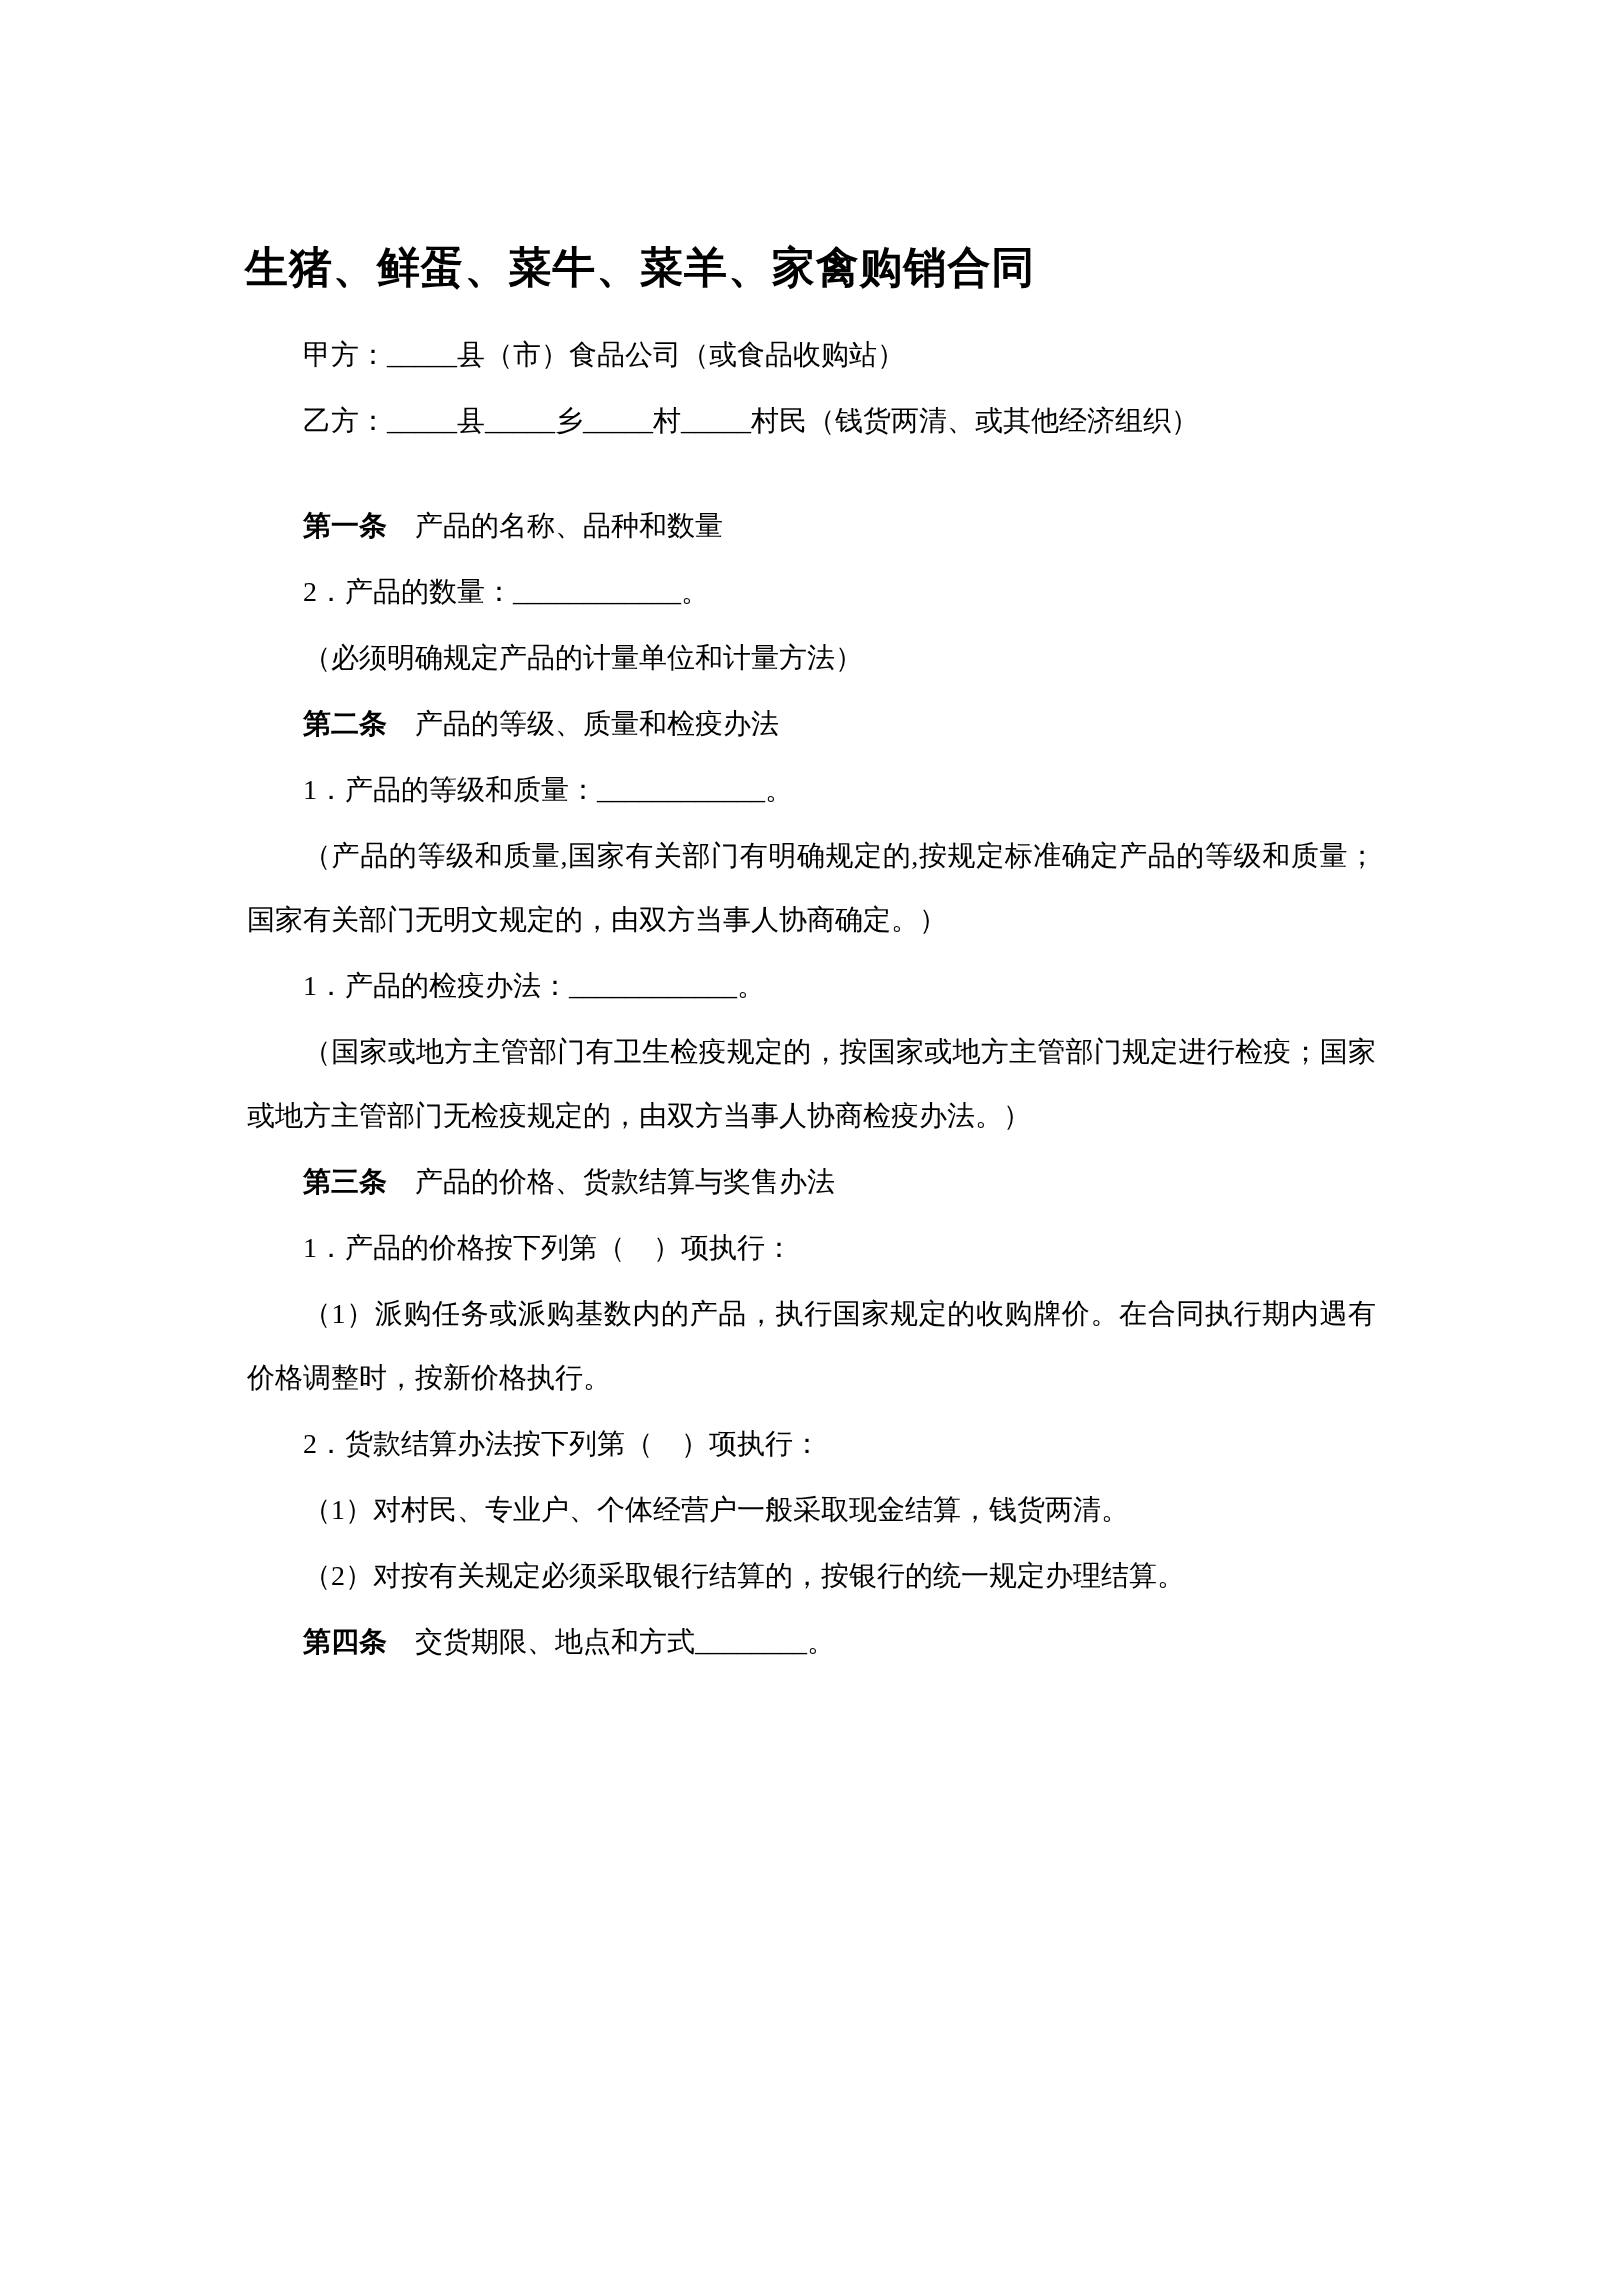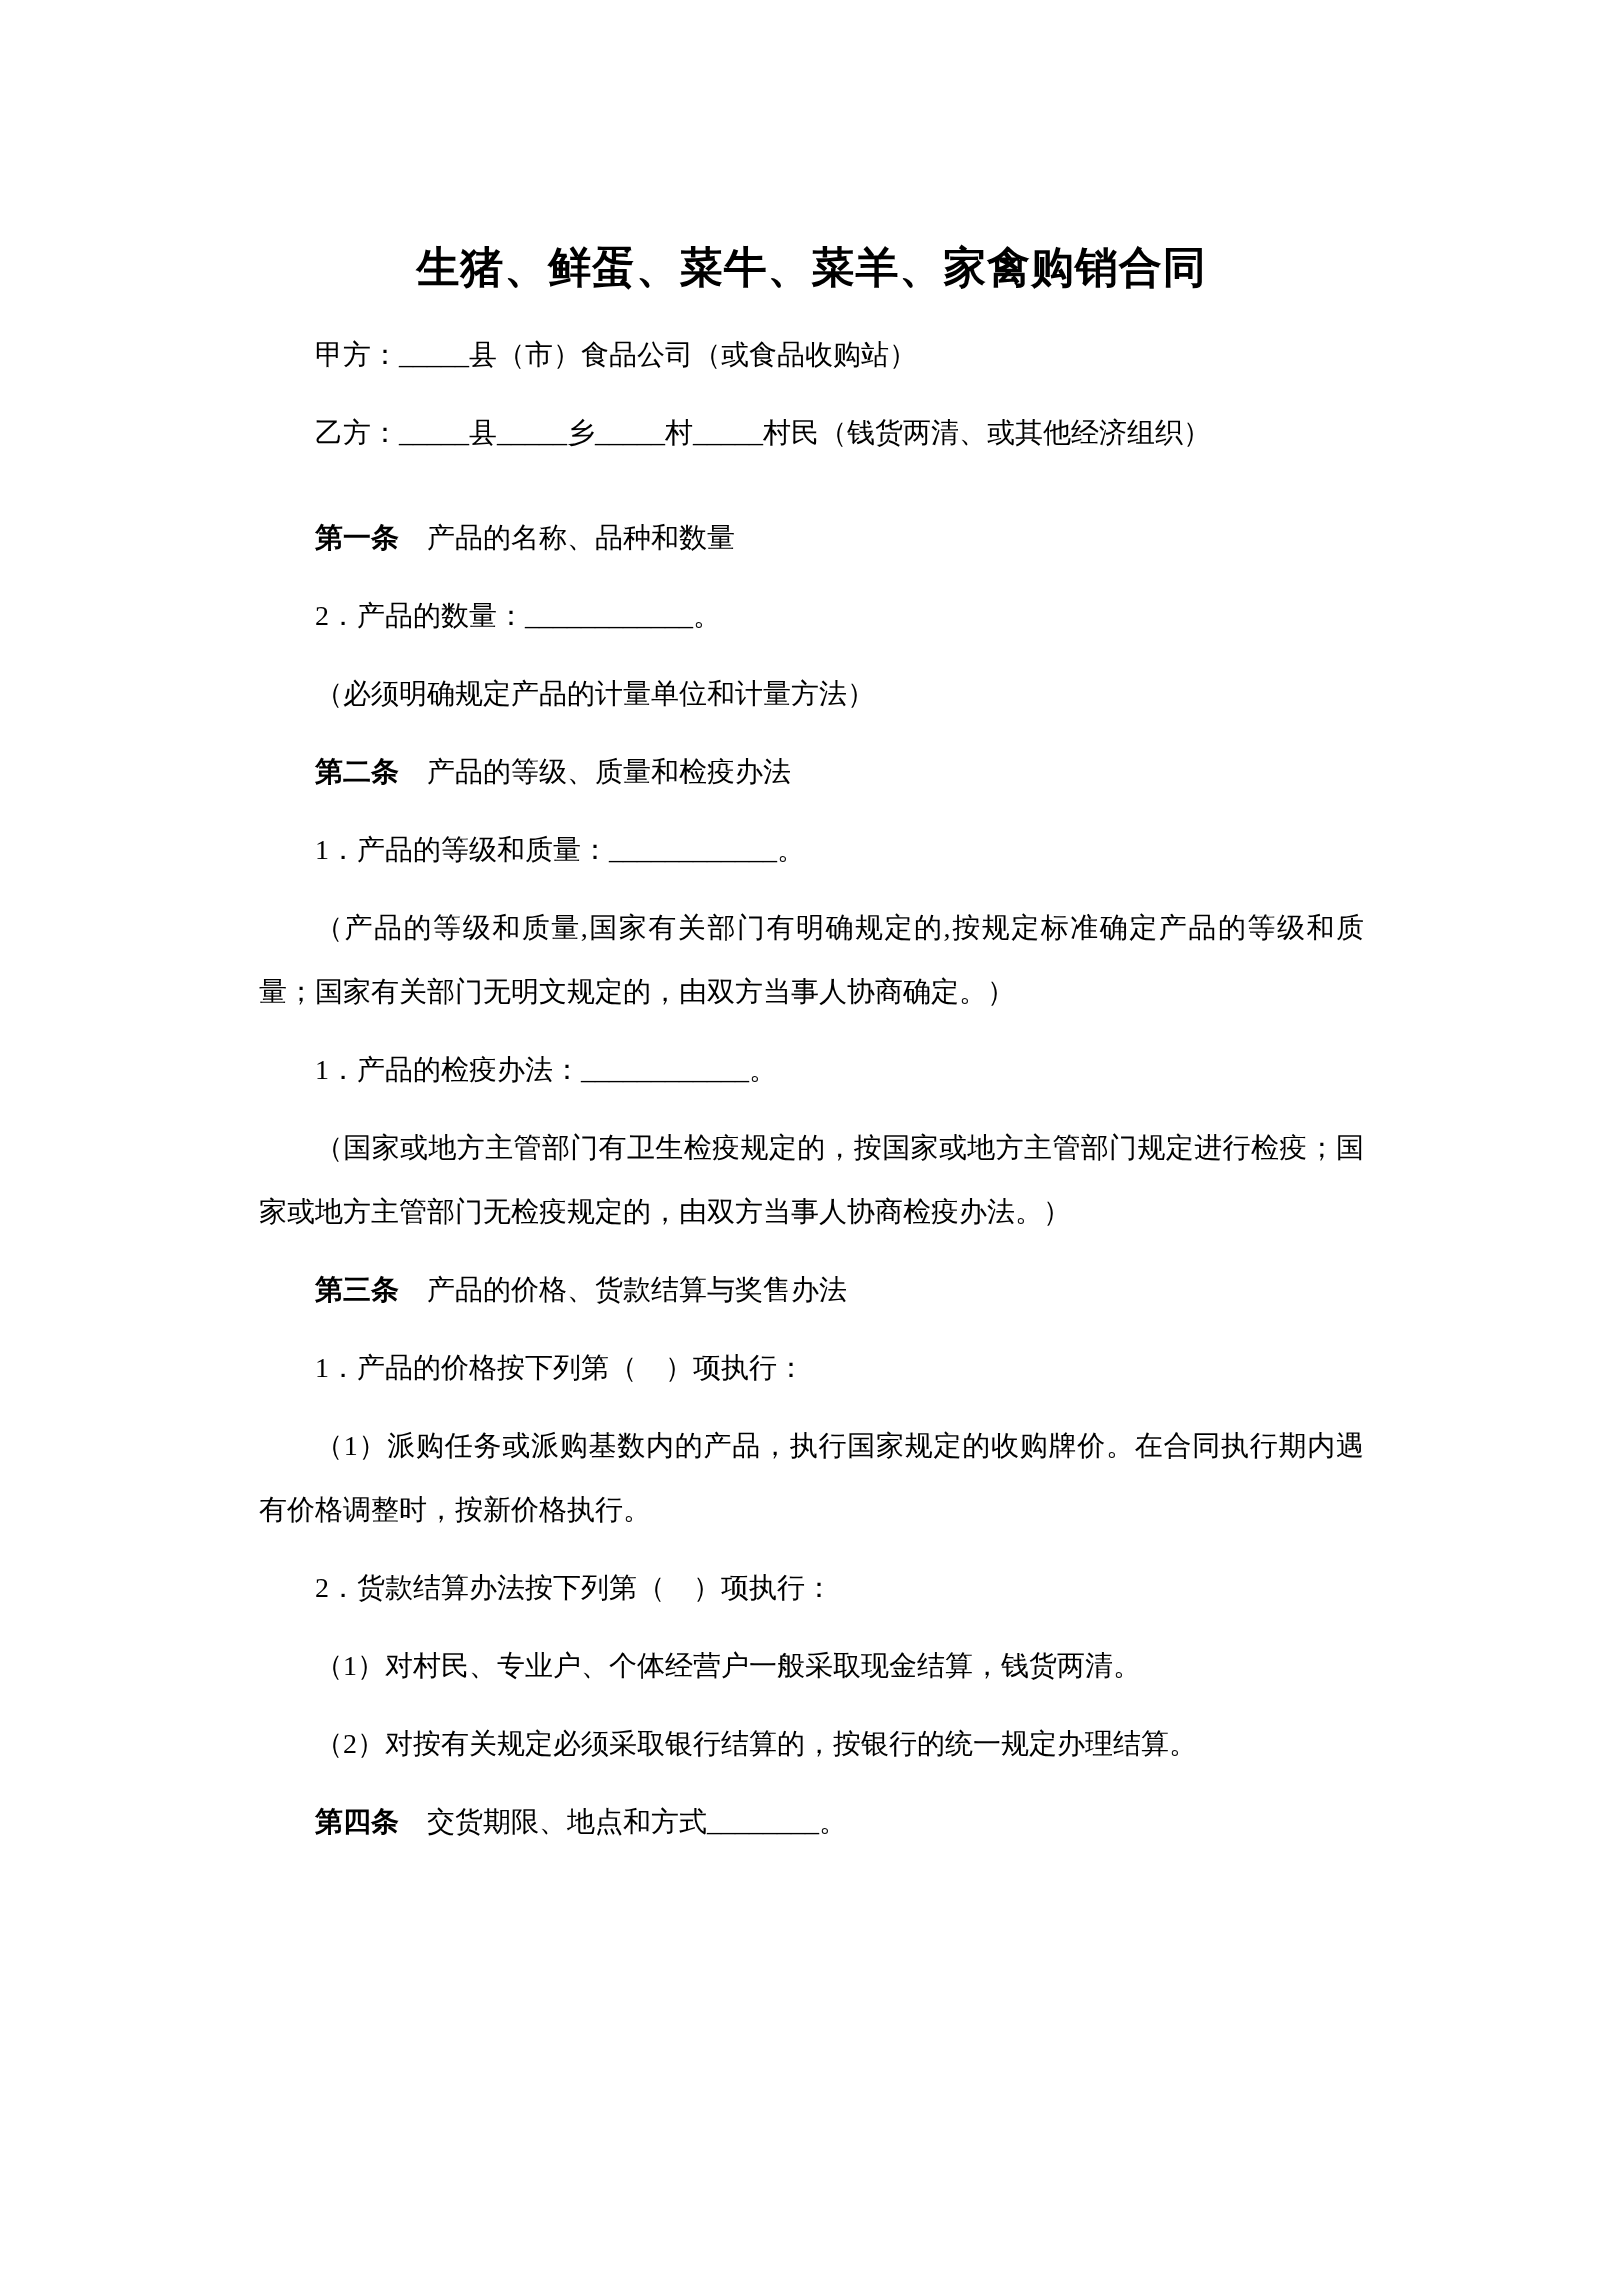--- a/index.html
+++ b/index.html
@@ -17,29 +17,29 @@
     width: 1623px;
     height: 2294px;
     padding: 235px 245px 0 245px;
     color: #000000;
     font-family: "Liberation Serif", "DejaVu Serif", serif;
     font-size: 28px;
     line-height: 64px;
   }
   .doc h1 {
     margin: 0;
-    text-align: center;
+    text-align: left;
     font-size: 43px;
     line-height: 64px;
     letter-spacing: 0.9px;
     font-weight: bold;
     font-family: "Liberation Sans", "DejaVu Sans", sans-serif;
   }
   .doc p {
-    margin: 14px;
+    margin: 2px;
     text-indent: 2em;
     text-align: justify;
     word-break: break-all;
   }
   p.first { margin-top: 23.6px; }
   p.gap   { margin-top: 41px; }
   .lead {
     font-weight: bold;
     font-family: Liberation Sans, sans-serif;
     margin-right: 1em;

